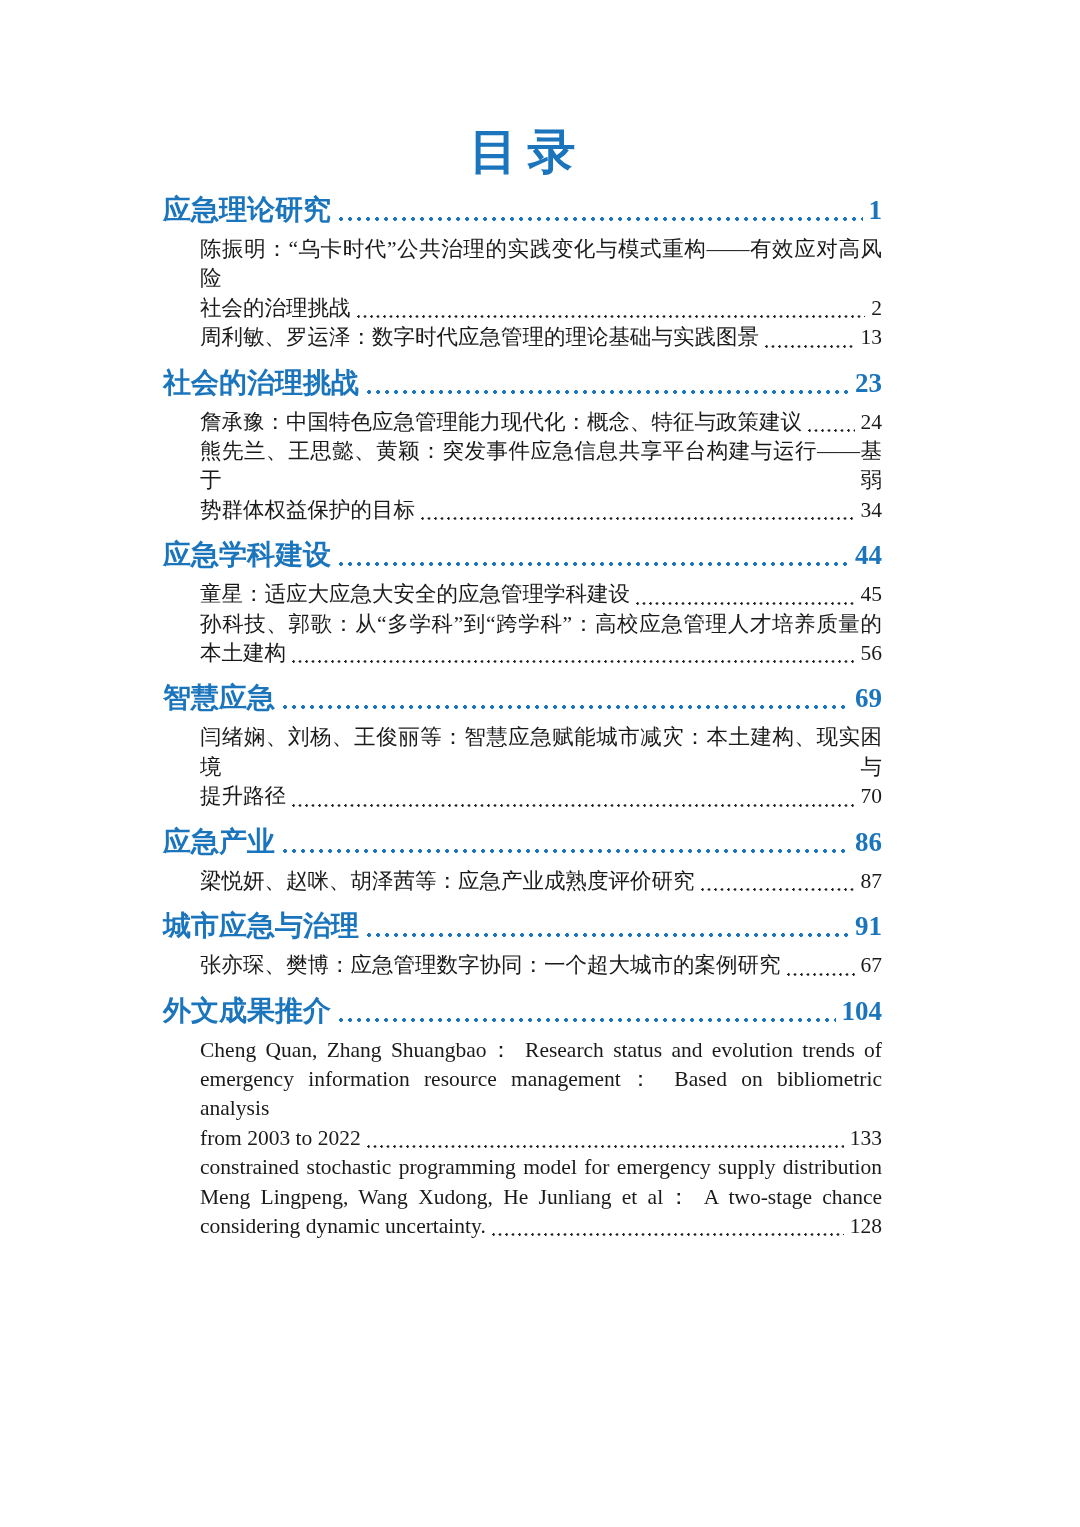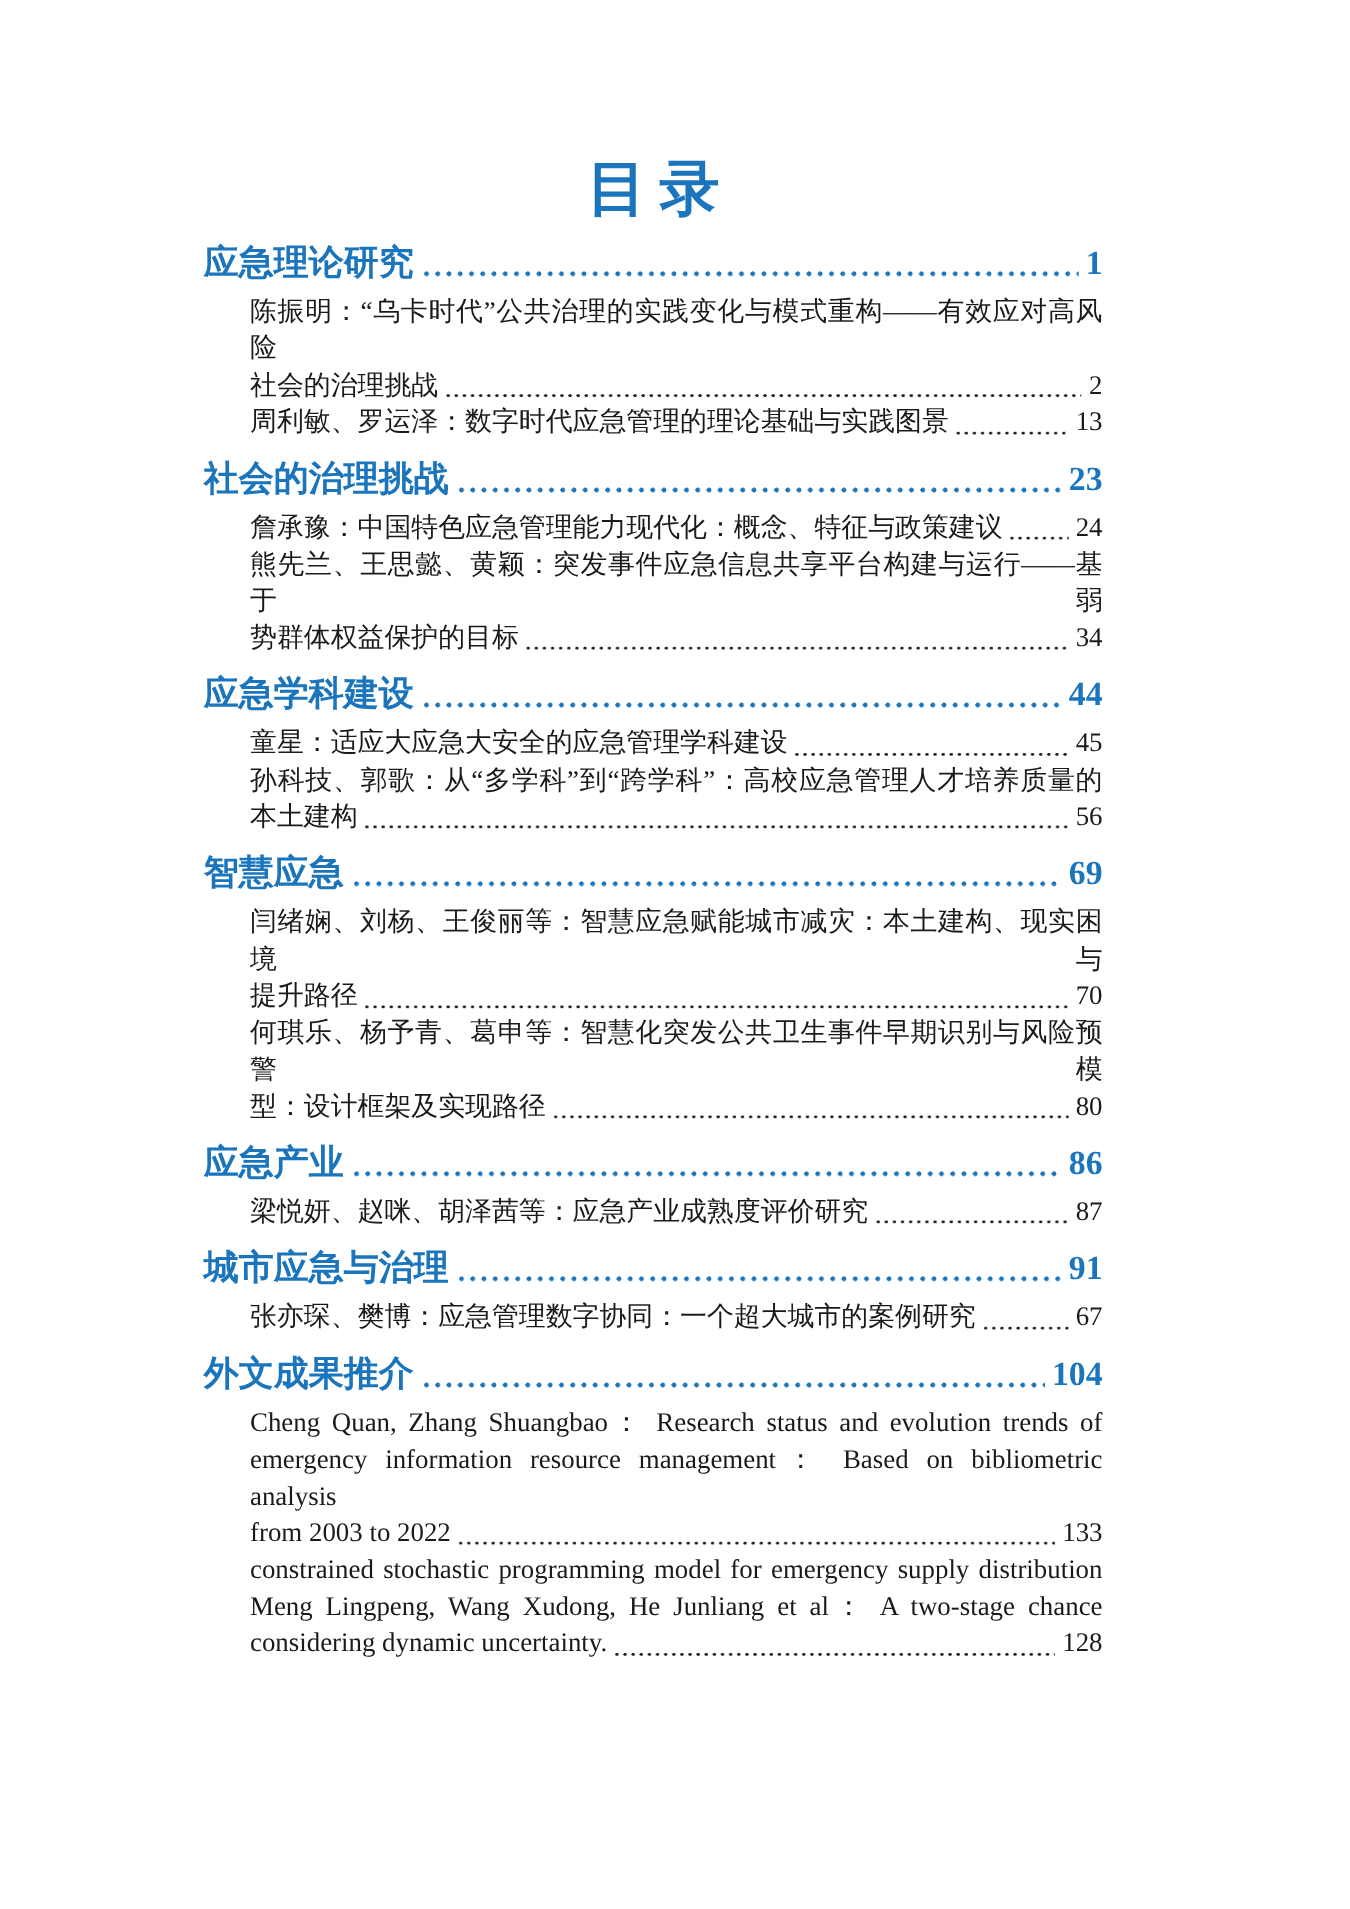--- a/index.html
+++ b/index.html
@@ -163,28 +163,20 @@
           <span class="heading-page">69</span>
         </div>
         <div class="entry">
           <div class="entry-line entry-line-justify">闫绪娴、刘杨、王俊丽等：智慧应急赋能城市减灾：本土建构、现实困境与</div>
           <div class="entry-line entry-last-row">
             <span class="entry-text">提升路径</span>
             <span class="leader leader-entry"></span>
             <span class="entry-page">70</span>
           </div>
         </div>
-        <div class="entry">
-          <div class="entry-line entry-line-justify">何琪乐、杨予青、葛申等：智慧化突发公共卫生事件早期识别与风险预警模</div>
-          <div class="entry-line entry-last-row">
-            <span class="entry-text">型：设计框架及实现路径</span>
-            <span class="leader leader-entry"></span>
-            <span class="entry-page">80</span>
-          </div>
-        </div>
       </section>
       <section class="toc-section">
         <div class="heading-row">
           <span class="heading-text">应急产业</span>
           <span class="leader leader-heading"></span>
           <span class="heading-page">86</span>
         </div>
         <div class="entry">
           <div class="entry-line entry-last-row">
             <span class="entry-text">梁悦妍、赵咪、胡泽茜等：应急产业成熟度评价研究</span>

